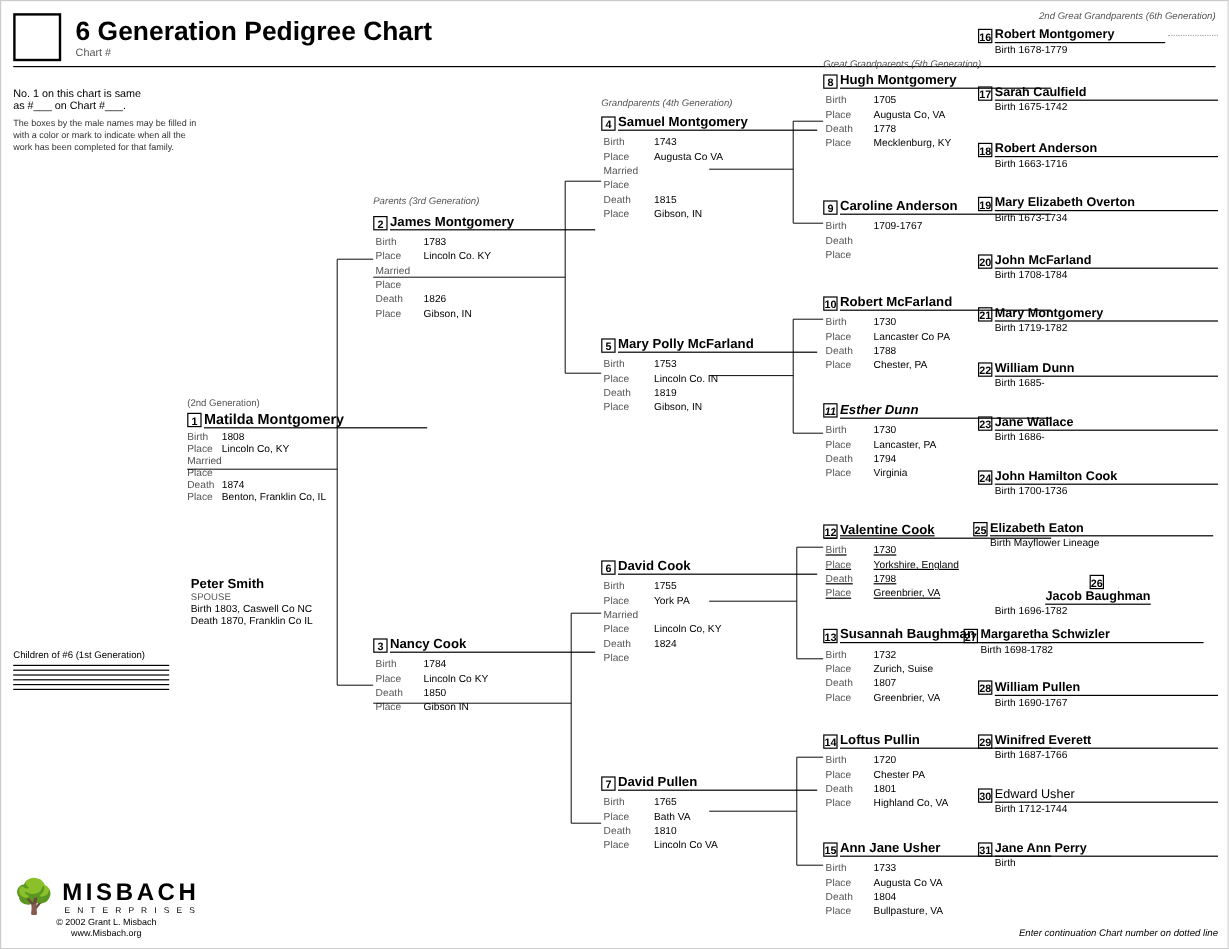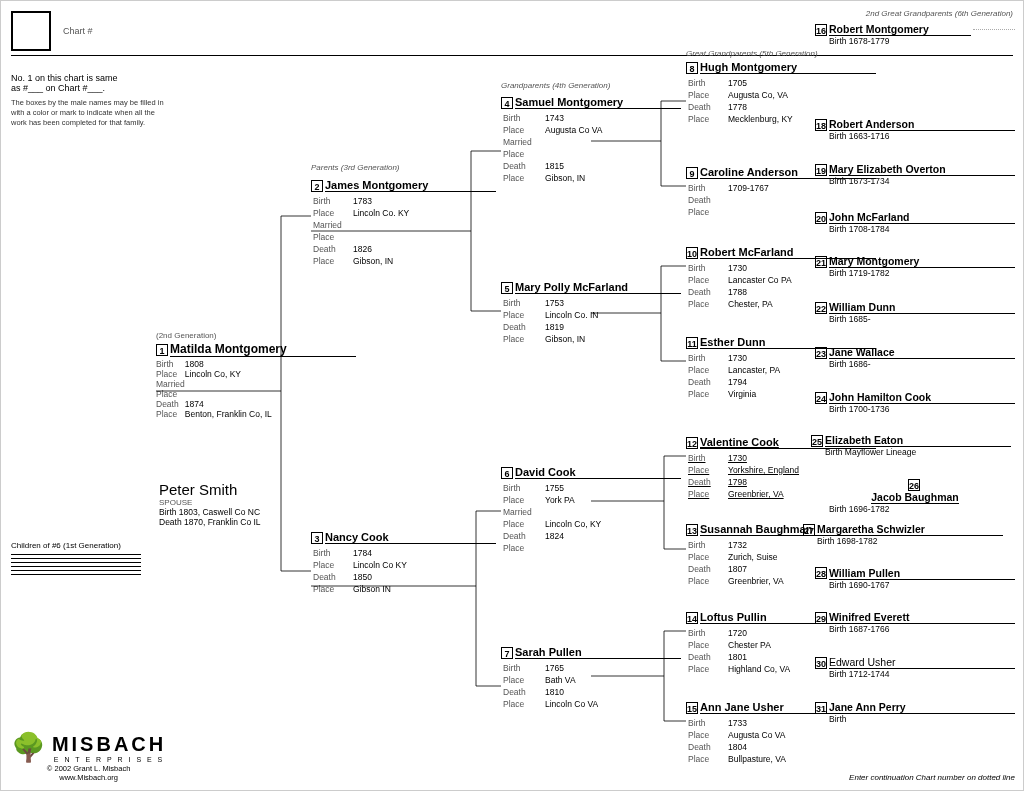--- a/index.html
+++ b/index.html
@@ -55,20 +55,21 @@
     }
   </style>
 </head>
 <body>
 
 <div class="page">
 
   <div class="header">
     <div class="chart-box"></div>
     <div>
+      <div class="header-title">6 Generation Pedigree Chart</div>
       <div style="font-size:9px; color:#555;">Chart #</div>
     </div>
   </div>
 
   <div style="position:absolute; left:10px; top:72px; width:155px;">
     <div style="font-size:9px;">No. 1 on this chart is same</div>
     <div style="font-size:9px;">as #___ on Chart #___.</div>
     <div style="font-size:7.5px; margin-top:5px; color:#333; line-height:1.3;">The boxes by the male names may be filled in with a color or mark to indicate when all the work has been completed for that family.</div>
   </div>
 
@@ -102,21 +103,21 @@
           </tr>
       <tr>
             <td style="color:#555;">Place</td>
             <td>Benton, Franklin Co, IL</td>
           </tr>
     </tbody>
       </table>
   </div>
 
   <div style="position:absolute; left:158px; top:480px; width:190px;">
-    <div style="font-weight:normal; font-size:15px;">Peter Smith</div>
+    <div style="font-weight:bold; font-size:11px;">Peter Smith</div>
     <div style="font-size:8px; color:#555;">SPOUSE</div>
     <div style="font-size:8.5px;">Birth <span>1803, Caswell Co NC</span></div>
     <div style="font-size:8.5px;">Death <span>1870, Franklin Co IL</span></div>
   </div>
 
   <div style="position:absolute; left:10px; top:540px; width:155px;">
     <div style="font-size:8px; margin-bottom:4px;">Children of #6 (1st Generation)</div>
     <div style="border-bottom:1px solid #000; width:130px; margin:3px 0;"></div>
     <div style="border-bottom:1px solid #000; width:130px; margin:3px 0;"></div>
     <div style="border-bottom:1px solid #000; width:130px; margin:3px 0;"></div>
@@ -284,21 +285,21 @@
             <td style="color:#555;">Place</td>
             <td></td>
           </tr>
     </tbody>
       </table>
   </div>
 
   <div style="position:absolute; left:500px; top:645px; width:180px;">
     <div style="display:flex; align-items:center;">
       <span class="num-box">7</span>
-      <span style="font-size:11px; font-weight:bold; border-bottom:1px solid #000; flex:1;">Sarah Pullen</span>
+      <span style="font-size:11px; font-weight:bold; border-bottom:1px solid #000; flex:1;">David Pullen</span>
     </div>
     <table style="font-size:8.5px; margin-top:2px;">
       <tbody>
           <tr>
             <td style="color:#555; padding-right:2px; width:40px;">Birth</td>
             <td>1765</td>
           </tr>
       <tr>
             <td style="color:#555;">Place</td>
             <td>Bath VA</td>
@@ -388,21 +389,21 @@
           </tr>
       <tr>
             <td style="color:#555;">Place</td>
             <td>Chester, PA</td>
           </tr>
     </tbody>
       </table>
   </div>
 
   <div style="position:absolute; left:685px; top:335px; width:190px;">
-    <div style="display:flex; align-items:center;">
+    <div style="display:flex; font-style:italic;">
       <span class="num-box">11</span>
       <span style="font-size:11px; font-weight:bold; border-bottom:1px solid #000; flex:1;">Esther Dunn</span>
     </div>
     <table style="font-size:8.5px; margin-top:2px;">
       <tbody>
           <tr>
             <td style="color:#555; padding-right:2px; width:38px;">Birth</td>
             <td>1730</td>
           </tr>
       <tr>
@@ -533,20 +534,27 @@
 
   <div style="position:absolute; right:8px; top:22px; width:200px;">
     <div style="display:flex; align-items:center;">
       <span class="num-box">16</span>
       <span style="font-size:10.5px; font-weight:bold; border-bottom:1px solid #000; flex:1;">Robert Montgomery</span>
       <span style="border-bottom:1px dotted #aaa; flex:0.3; margin-left:2px;"></span>
     </div>
     <div style="font-size:8.5px; margin-left:14px;">Birth <span>1678-1779</span></div>
   </div>
 
+  <div style="position:absolute; right:8px; top:70px; width:200px;">
+    <div style="display:flex; align-items:center;">
+      <span class="num-box">17</span>
+      <span style="font-size:10.5px; font-weight:bold; border-bottom:1px solid #000; flex:1;">Sarah Caulfield</span>
+    </div>
+    <div style="font-size:8.5px; margin-left:14px;">Birth <span>1675-1742</span></div>
+  </div>
 
   <div style="position:absolute; right:8px; top:117px; width:200px;">
     <div style="display:flex; align-items:center;">
       <span class="num-box">18</span>
       <span style="font-size:10.5px; font-weight:bold; border-bottom:1px solid #000; flex:1;">Robert Anderson</span>
     </div>
     <div style="font-size:8.5px; margin-left:14px;">Birth <span>1663-1716</span></div>
   </div>
 
   <div style="position:absolute; right:8px; top:162px; width:200px;">

